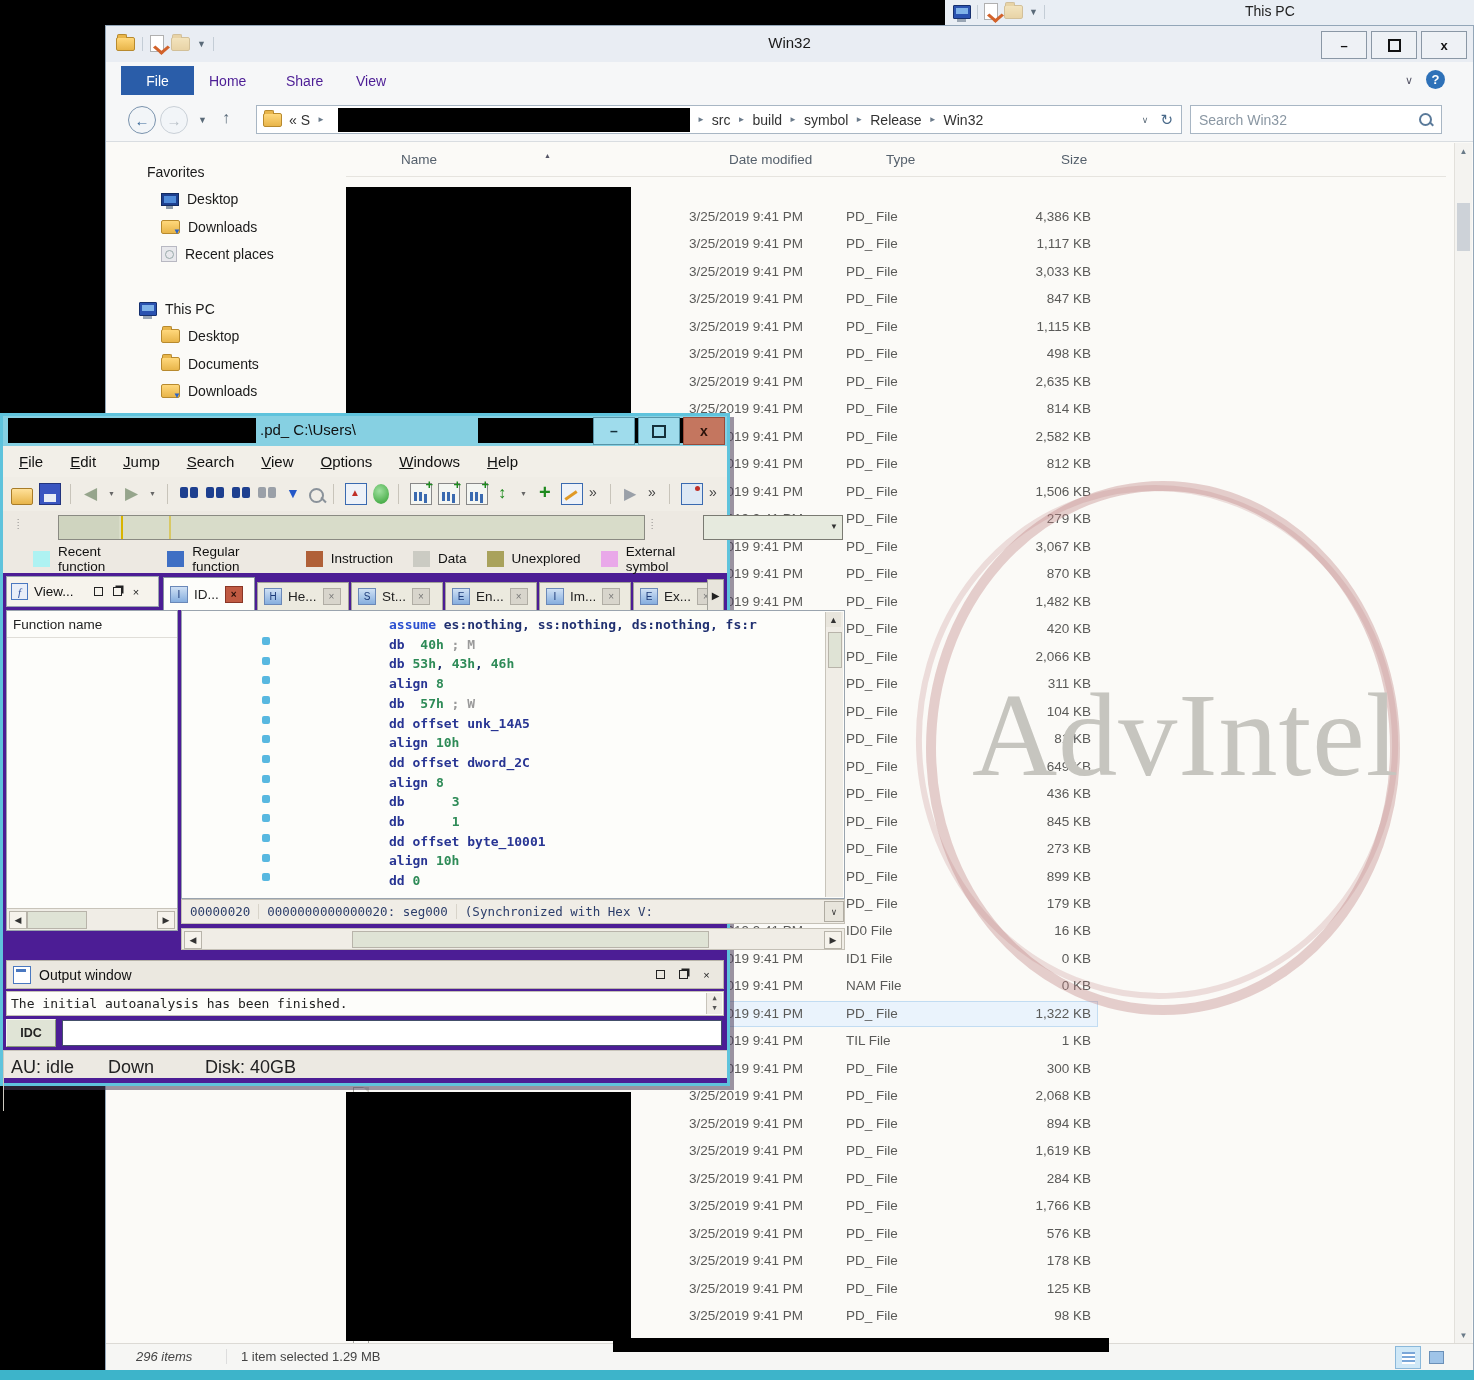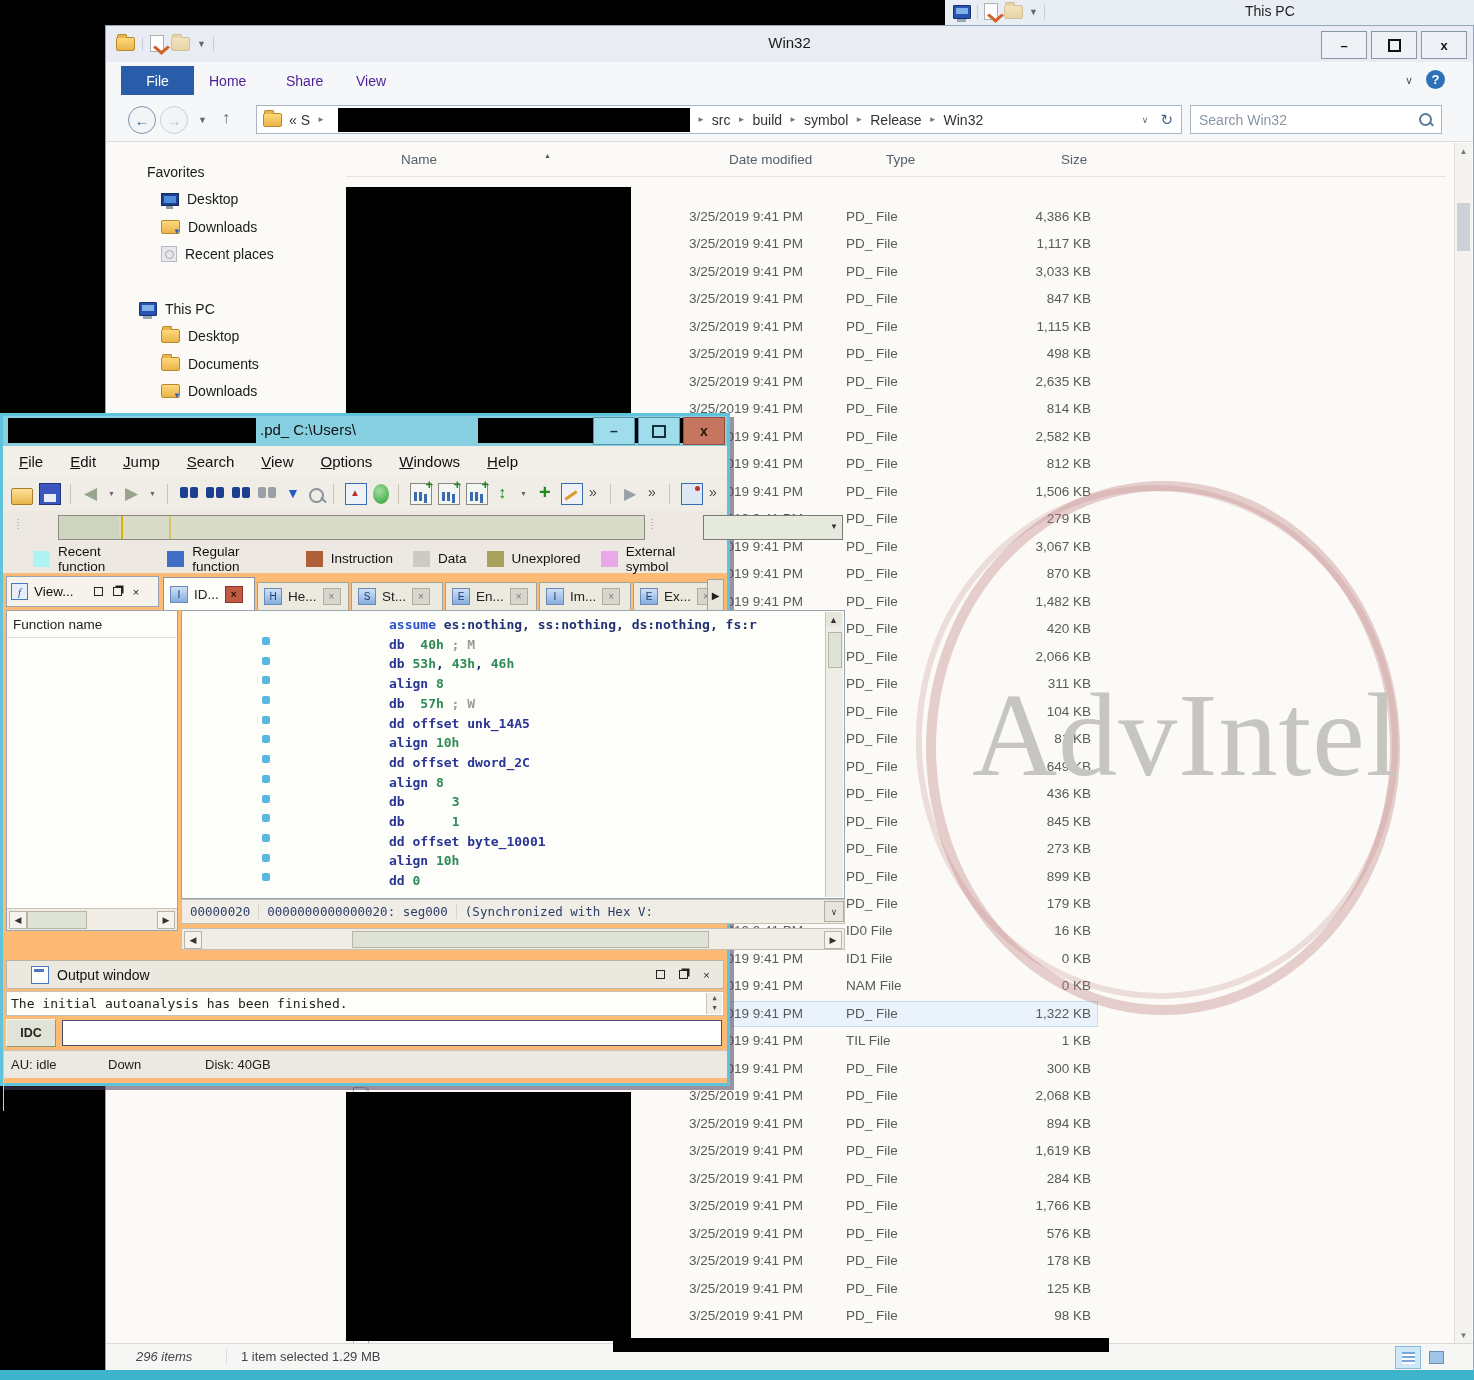--- a/index.html
+++ b/index.html
@@ -94,21 +94,21 @@
   .viewbtn{position:absolute;top:2px;width:24px;height:21px;border:1px solid transparent;display:flex;align-items:center;justify-content:center;}
   .viewbtn.active{background:#cfe8f7;border-color:#8ab8da;}
   .vb-detail{width:13px;height:12px;background:repeating-linear-gradient(#7aa7d8 0 2px,#fff 2px 4px);}
   .vb-thumb{width:13px;height:11px;background:#9fc4e8;border:1px solid #6a90b8;}
 
   
   #watermark{left:880px;top:430px;width:594px;height:640px;z-index:2;pointer-events:none;}
   #wm-text{position:absolute;left:92px;top:238px;font-family:"Liberation Serif",serif;font-size:118px;color:#c6c5bf;letter-spacing:1px;}
 
   
-  #ida{left:0;top:413px;width:730px;height:673px;background:#fdba74;border:3px solid #5fc3dc;box-sizing:border-box;z-index:4;box-shadow:4px 4px 0 rgba(74,60,90,.55);}
+  #ida{left:0;top:413px;width:730px;height:673px;background:#4c1d95;border:3px solid #5fc3dc;box-sizing:border-box;z-index:4;box-shadow:4px 4px 0 rgba(74,60,90,.55);}
   #ida-titlebar{position:absolute;left:0;top:0;right:0;height:30px;background:#86d0e2;}
   #ida-redact1{position:absolute;left:5px;top:2px;width:248px;height:25px;background:#000;}
   #ida-redact2{position:absolute;left:475px;top:2px;width:234px;height:25px;background:#000;}
   #ida-title{position:absolute;left:257px;top:5px;font-size:15px;color:#101010;}
   #ida-winbtns{position:absolute;right:2px;top:1px;display:flex;gap:3px;}
   .ibtn{width:40px;height:26px;border:1px solid #5795a8;background:#9fdcec;display:flex;align-items:center;justify-content:center;font-size:14px;color:#15303a;font-weight:bold;}
   .ibtn.close{background:#c4765f;border-color:#9a4a38;color:#2a120a;}
   .ibtn .sq{width:10px;height:9px;border:2px solid #15303a;}
   #ida-menubar{position:absolute;left:0;top:30px;right:0;height:31px;background:#f2efe8;border-bottom:1px solid #dcd8ce;display:flex;align-items:center;gap:27px;padding-left:16px;font-size:15px;color:#111;}
   #ida-menubar u{text-decoration:underline;}
@@ -188,30 +188,30 @@
   #code .s{color:#283593;}
   #dis-vscroll{position:absolute;right:1px;top:1px;width:17px;bottom:1px;background:#f0ede6;border-left:1px solid #c8c4ba;}
   #dis-vscroll .thumb{position:absolute;left:2px;top:20px;width:12px;height:34px;background:#dfe3d5;border:1px solid #b8b4aa;}
   #dis-status{position:absolute;left:178px;top:483px;width:664px;height:25px;background:#f0ede6;border:1px solid #c4c0b6;box-sizing:border-box;font-family:"DejaVu Sans Mono",monospace;font-size:12.5px;color:#2c3e6b;display:flex;align-items:center;}
   #dis-status .cell{padding:0 8px;border-right:1px solid #d8d4ca;white-space:nowrap;}
   #dis-status .combo{margin-left:auto;width:18px;height:19px;border:1px solid #b0aca2;background:#e8e5dc;font-size:9px;color:#333;display:flex;align-items:center;justify-content:center;}
   #dis-hscroll{position:absolute;left:178px;top:512px;width:664px;height:22px;background:#f0ede6;border:1px solid #c4c0b6;box-sizing:border-box;}
   #dis-hscroll .thumb{position:absolute;left:170px;top:2px;width:355px;height:15px;background:#dfe3d5;border:1px solid #b8b4aa;}
 
   
-  #outhdr{position:absolute;left:3px;top:544px;right:3px;height:29px;background:#ebe8e0;border:1px solid #b8b4aa;box-sizing:border-box;display:flex;align-items:center;gap:8px;padding-left:24px;font-size:14px;color:#111;}
+  #outhdr{position:absolute;left:3px;top:544px;right:3px;height:29px;background:#ebe8e0;border:1px solid #b8b4aa;box-sizing:border-box;display:flex;align-items:center;gap:8px;padding-left:6px;font-size:14px;color:#111;}
   #outhdr .oico{width:16px;height:16px;border:1px solid #4a78c0;background:#fff;}
   #outhdr .oico::before{content:"";position:absolute;margin:2px;width:10px;height:3px;background:#4a78c0;}
   #outhdr .btns{margin-left:auto;display:flex;gap:10px;padding-right:10px;}
   #outtext{position:absolute;left:3px;top:575px;right:3px;height:25px;background:#fdfdfa;border:1px solid #c4c0b6;box-sizing:border-box;font-family:"DejaVu Sans Mono",monospace;font-size:13px;color:#222;display:flex;align-items:center;padding-left:4px;}
   #outtext .ms{position:absolute;right:1px;top:1px;width:15px;bottom:1px;background:#f0ede6;border-left:1px solid #c8c4ba;font-size:7px;color:#555;text-align:center;line-height:10px;}
   #idcrow{position:absolute;left:3px;top:602px;right:3px;height:30px;display:flex;align-items:center;gap:6px;}
   #idcbtn{width:48px;height:26px;background:#e0e4d6;border:1px solid #8a9a7a;border-top-color:#f4f6ee;border-left-color:#f4f6ee;font-size:12.5px;font-weight:bold;color:#222;display:flex;align-items:center;justify-content:center;}
   #idcinput{flex:1;height:24px;background:#fff;border:1px solid #44506a;margin-right:2px;}
-  #ida-statusbar{position:absolute;left:0;top:634px;right:0;height:27px;background:#ece9e2;border-top:1px solid #c8c4ba;font-size:13px;color:#222;}
+  #ida-statusbar{position:absolute;left:0;top:634px;right:0;height:27px;background:#ece9e2;border-top:1px solid #c8c4ba;font-size:18px;color:#222;}
   #ida-statusbar span{position:absolute;top:6px;}
   #ida-statusbar .d1{left:95px;top:3px;height:20px;width:1px;background:#cfcbc1;}
   #ida-statusbar .d2{left:192px;top:3px;height:20px;width:1px;background:#cfcbc1;}
   #ida-statusbar .d3{left:300px;top:3px;height:20px;width:1px;background:#cfcbc1;}
 </style>
 </head>
 <body>
 
 <div class="abs" id="thispc">
   <div class="qat">

